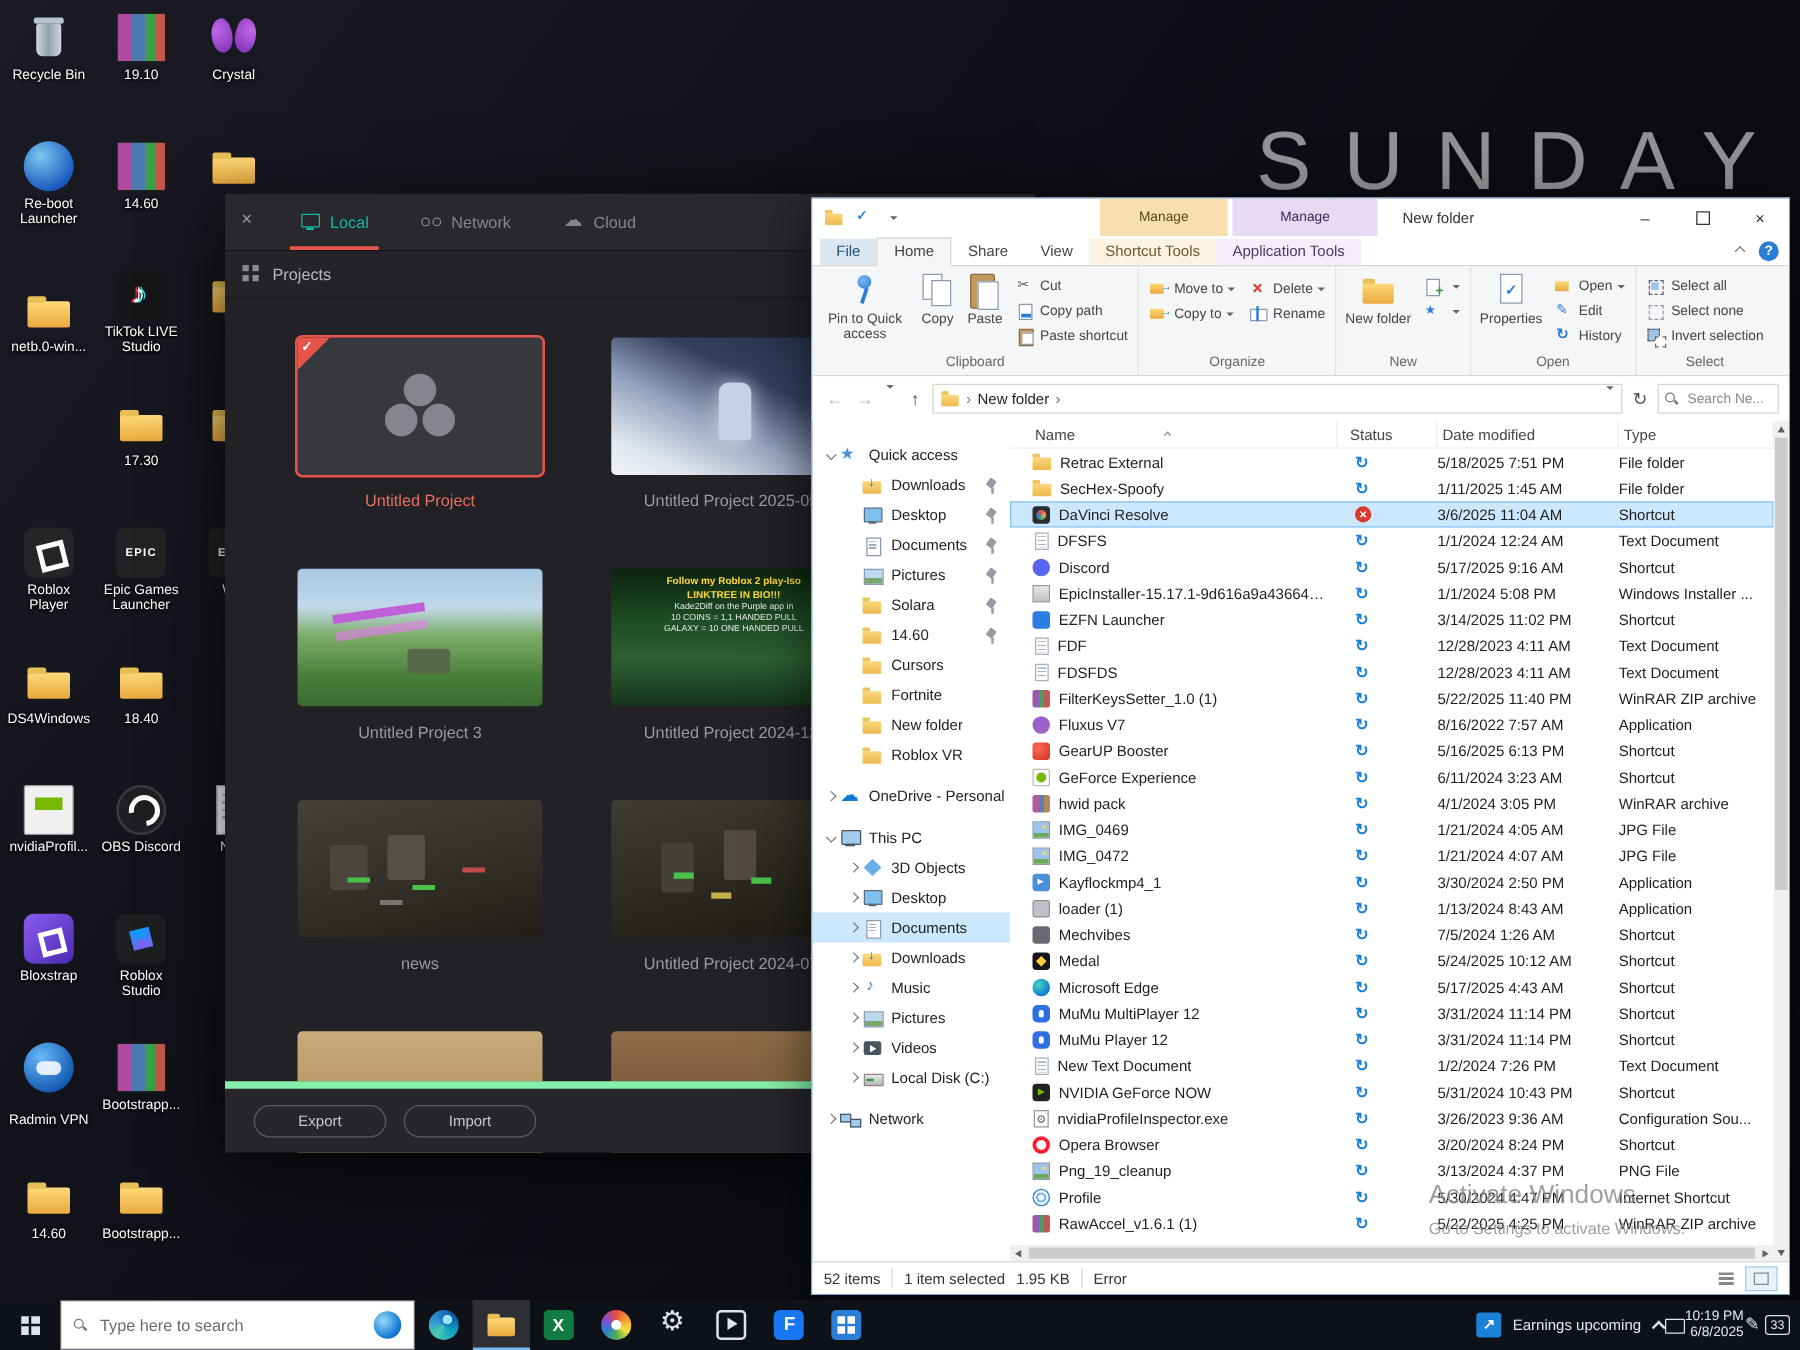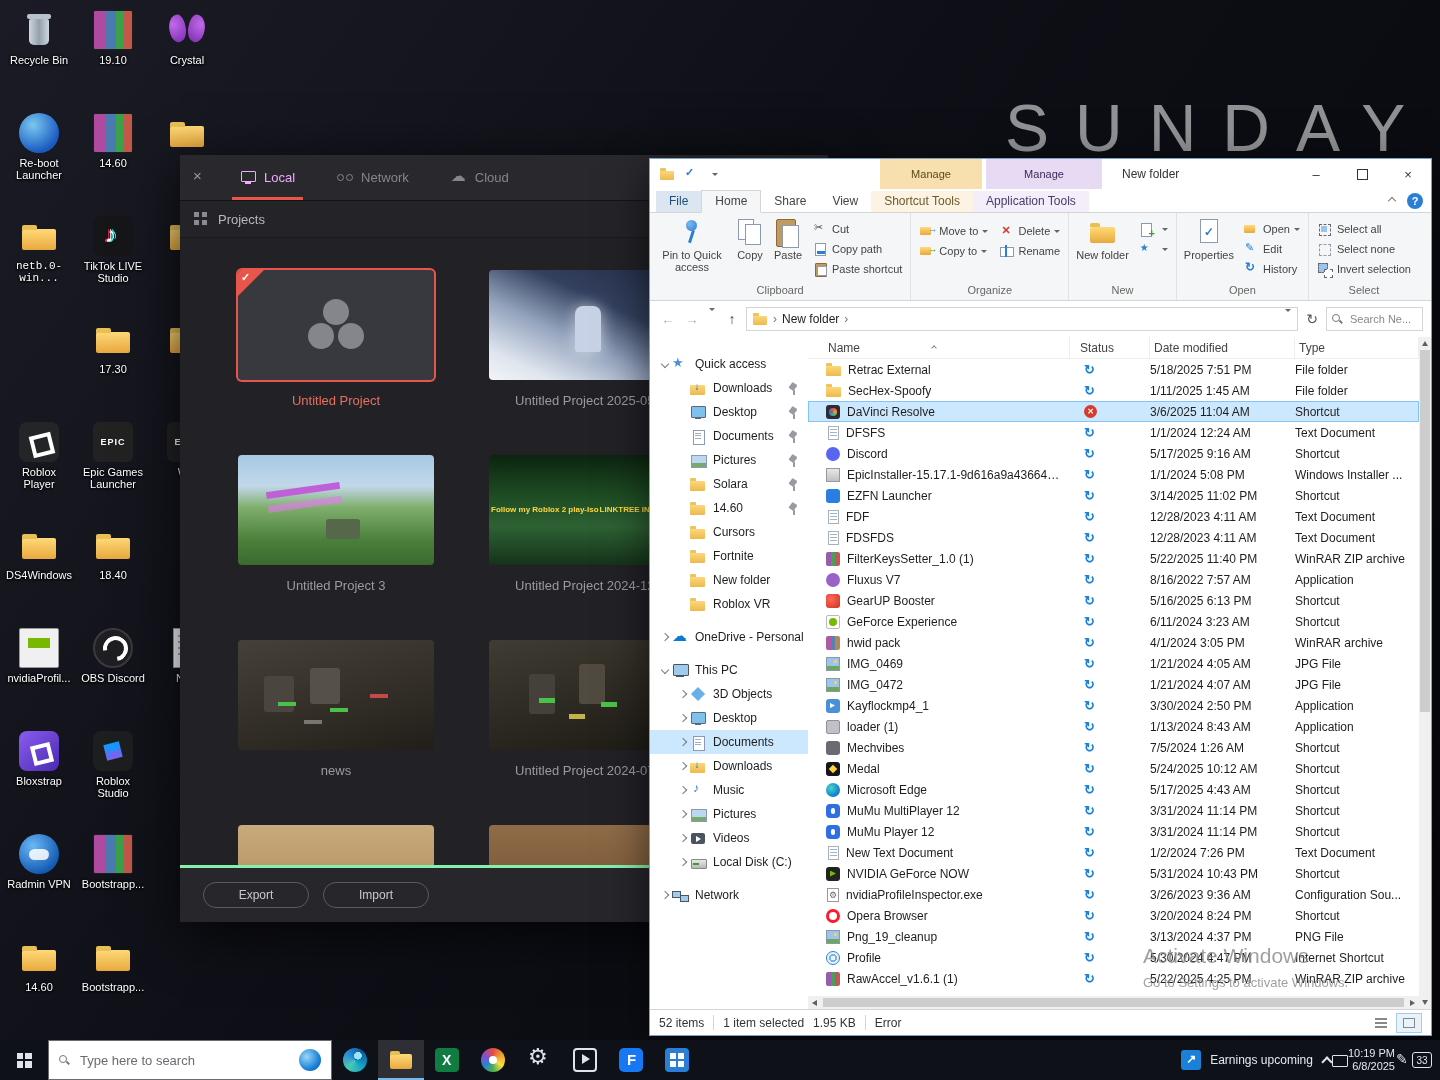--- a/index.html
+++ b/index.html
@@ -60,21 +60,21 @@
   .ic-mag{width:11px;height:11px;position:relative;flex:none}
   .ic-mag::before{content:"";position:absolute;left:0;top:0;width:6px;height:6px;border:1.5px solid #777;border-radius:50%}
   .ic-mag::after{content:"";position:absolute;left:7px;top:7px;width:4px;height:1.5px;background:#777;transform:rotate(45deg)}
   
   #resolve{position:absolute;left:180px;top:155px;width:648px;height:767px;background:#212126;z-index:5;
     box-shadow:0 12px 50px rgba(0,0,0,.7);overflow:hidden}
   .rv-title{position:absolute;left:0;top:0;right:0;height:46px;background:#28282d;border-bottom:1px solid #141417;z-index:3}
   .rv-close{position:absolute;left:13px;top:13px;color:#9a9aa2;font-size:15px;line-height:16px}
   .rv-tabs{position:absolute;left:50px;top:0;height:100%;display:flex;gap:22px}
   .rv-tab{display:flex;align-items:center;gap:8px;padding:0 10px;color:#85858d;font-size:13px;position:relative}
-  .rv-tab.active{color:#f0abfc}
+  .rv-tab.active{color:#14b8a6}
   .rv-tab.active::after{content:"";position:absolute;left:2px;right:2px;bottom:0;height:3px;background:#e8554a}
   .rvti{width:16px;height:15px;position:relative;flex:none}
   .rvti-local::before{content:"";position:absolute;left:1px;top:1px;width:13px;height:9px;border:1.5px solid currentColor;border-radius:1px}
   .rvti-local::after{content:"";position:absolute;left:5px;top:12px;width:6px;height:1.5px;background:currentColor}
   .rvti-net::before{content:"";position:absolute;left:0;top:4px;width:5px;height:5px;border:1.5px solid currentColor;border-radius:50%}
   .rvti-net::after{content:"";position:absolute;left:9px;top:4px;width:5px;height:5px;border:1.5px solid currentColor;border-radius:50%}
   .rvti-cloud::after{content:"☁";position:absolute;left:0;top:-3px;font-size:15px}
   .rv-projbar{position:absolute;left:0;top:46px;right:0;height:37px;background:#232328;border-bottom:1px solid #1a1a1e;
     display:flex;align-items:center;padding-left:14px;gap:10px;z-index:3}
   .rv-grid-ic{width:14px;height:14px;position:relative}
@@ -98,24 +98,24 @@
   .t-green::after{content:"";position:absolute;left:88px;top:64px;width:34px;height:20px;background:#55684a;border-radius:3px}
   .t-promo{background:linear-gradient(180deg,#0c2410 0%,#1d4a22 35%,#2d6133 65%,#16331a 100%)}
   .t-news{background:linear-gradient(165deg,#45413a 0%,#332f28 55%,#211e19 100%)}
   .t-news::before{content:"";position:absolute;left:72px;top:28px;width:30px;height:36px;background:#55504a;border-radius:3px;box-shadow:-46px 8px 0 #4a453f}
   .t-news::after{content:"";position:absolute;left:40px;top:62px;width:18px;height:4px;background:#4ac24a;box-shadow:52px 6px 0 #4ac24a,92px -8px 0 #c24a4a,26px 18px 0 rgba(255,255,255,.35)}
   .t-dark2{background:linear-gradient(165deg,#3f3c33 0%,#2c2922 55%,#1d1a15 100%)}
   .t-dark2::before{content:"";position:absolute;left:90px;top:24px;width:26px;height:40px;background:#504a40;border-radius:3px;box-shadow:-50px 10px 0 #46403a}
   .t-dark2::after{content:"";position:absolute;left:50px;top:58px;width:16px;height:5px;background:#4ac24a;box-shadow:62px 4px 0 #4ac24a,30px 16px 0 #c2b44a}
   .t-tan{background:linear-gradient(180deg,#c9ab7c 0%,#b2905e 60%,#9a7a4c 100%)}
   .t-tan2{background:linear-gradient(180deg,#8e6c48 0%,#7a5838 60%,#64462c 100%)}
-  .promo{position:absolute;inset:0;padding:5px 2px;display:flex;flex-direction:row;align-items:center;gap:1px;z-index:1}
+  .promo{position:absolute;inset:0;padding:5px 2px;display:flex;flex-direction:column;align-items:center;gap:1px;z-index:1}
   .pl{font-size:7px;line-height:8px;color:#e8e8e8;white-space:nowrap}
   .pl.y{color:#ffd83a;font-weight:bold;font-size:8px;line-height:10px}
-  .rv-footer{position:absolute;left:0;right:0;bottom:0;height:57px;background:#26262b;border-top:3px solid #86efac;
+  .rv-footer{position:absolute;left:0;right:0;bottom:0;height:57px;background:#26262b;border-top:6px solid #86efac;
     display:flex;align-items:center;padding-left:23px;gap:14px;z-index:3}
   .rv-btn{width:106px;height:26px;border-radius:13px;border:1px solid #5a5a62;background:transparent;color:#c8c8ce;font-size:12px;font-family:inherit}
   
   #explorer{position:absolute;left:649px;top:158px;width:783px;height:878px;background:#fff;z-index:10;
     border:1px solid #7ba2c4;box-shadow:0 10px 40px rgba(0,0,0,.55);display:flex;flex-direction:column;font-size:12px;color:#1e1e1e}
   .ex-title{height:30px;flex:none;position:relative;display:flex;align-items:center;background:#fff}
   .qat{display:flex;align-items:center;gap:7px;padding-left:9px}
   .qat-ic{width:16px;height:16px;position:relative}
   .qat-folder::before{content:"";position:absolute;left:1px;top:5px;width:14px;height:9px;background:linear-gradient(#fbd77b,#edb94e);border-radius:1px}
   .qat-folder::after{content:"";position:absolute;left:1px;top:2px;width:6px;height:3px;background:#edc35e;border-radius:1px 1px 0 0}
@@ -356,21 +356,21 @@
         <span class="dlabel">Re-boot Launcher</span>
       </div>
       <div class="dicon" style="left: 80px; top: 113px;">
         <span class="di di-winrar"></span>
         <span class="dlabel">14.60</span>
       </div>
       <div class="dicon" style="left: 154px; top: 113px;">
         <span class="di di-folder"></span>
         <span class="dlabel"></span>
       </div>
-      <div class="dicon" style="left: 6px; top: 216px; font-family: Liberation Mono, monospace;">
+      <div class="dicon" style="left: 6px; top: 228px;">
         <span class="di di-folder"></span>
         <span class="dlabel">netb.0-win...</span>
       </div>
       <div class="dicon" style="left: 80px; top: 216px;">
         <span class="di di-tiktok"></span>
         <span class="dlabel">TikTok LIVE Studio</span>
       </div>
       <div class="dicon" style="left: 154px; top: 216px;">
         <span class="di di-folder"></span>
         <span class="dlabel">Fo</span>
@@ -416,21 +416,21 @@
         <span class="dlabel">New</span>
       </div>
       <div class="dicon" style="left: 6px; top: 731px;">
         <span class="di di-bloxstrap"></span>
         <span class="dlabel">Bloxstrap</span>
       </div>
       <div class="dicon" style="left: 80px; top: 731px;">
         <span class="di di-rstudio"></span>
         <span class="dlabel">Roblox Studio</span>
       </div>
-      <div class="dicon" style="left: 6px; top: 834px;">
+      <div class="dicon" style="left: 6px; top: 834px; gap: 12px;">
         <span class="di di-radmin"></span>
         <span class="dlabel">Radmin VPN</span>
       </div>
       <div class="dicon" style="left: 80px; top: 834px;">
         <span class="di di-winrar"></span>
         <span class="dlabel">Bootstrapp...</span>
       </div>
       <div class="dicon" style="left: 6px; top: 937px;">
         <span class="di di-folder"></span>
         <span class="dlabel">14.60</span>

